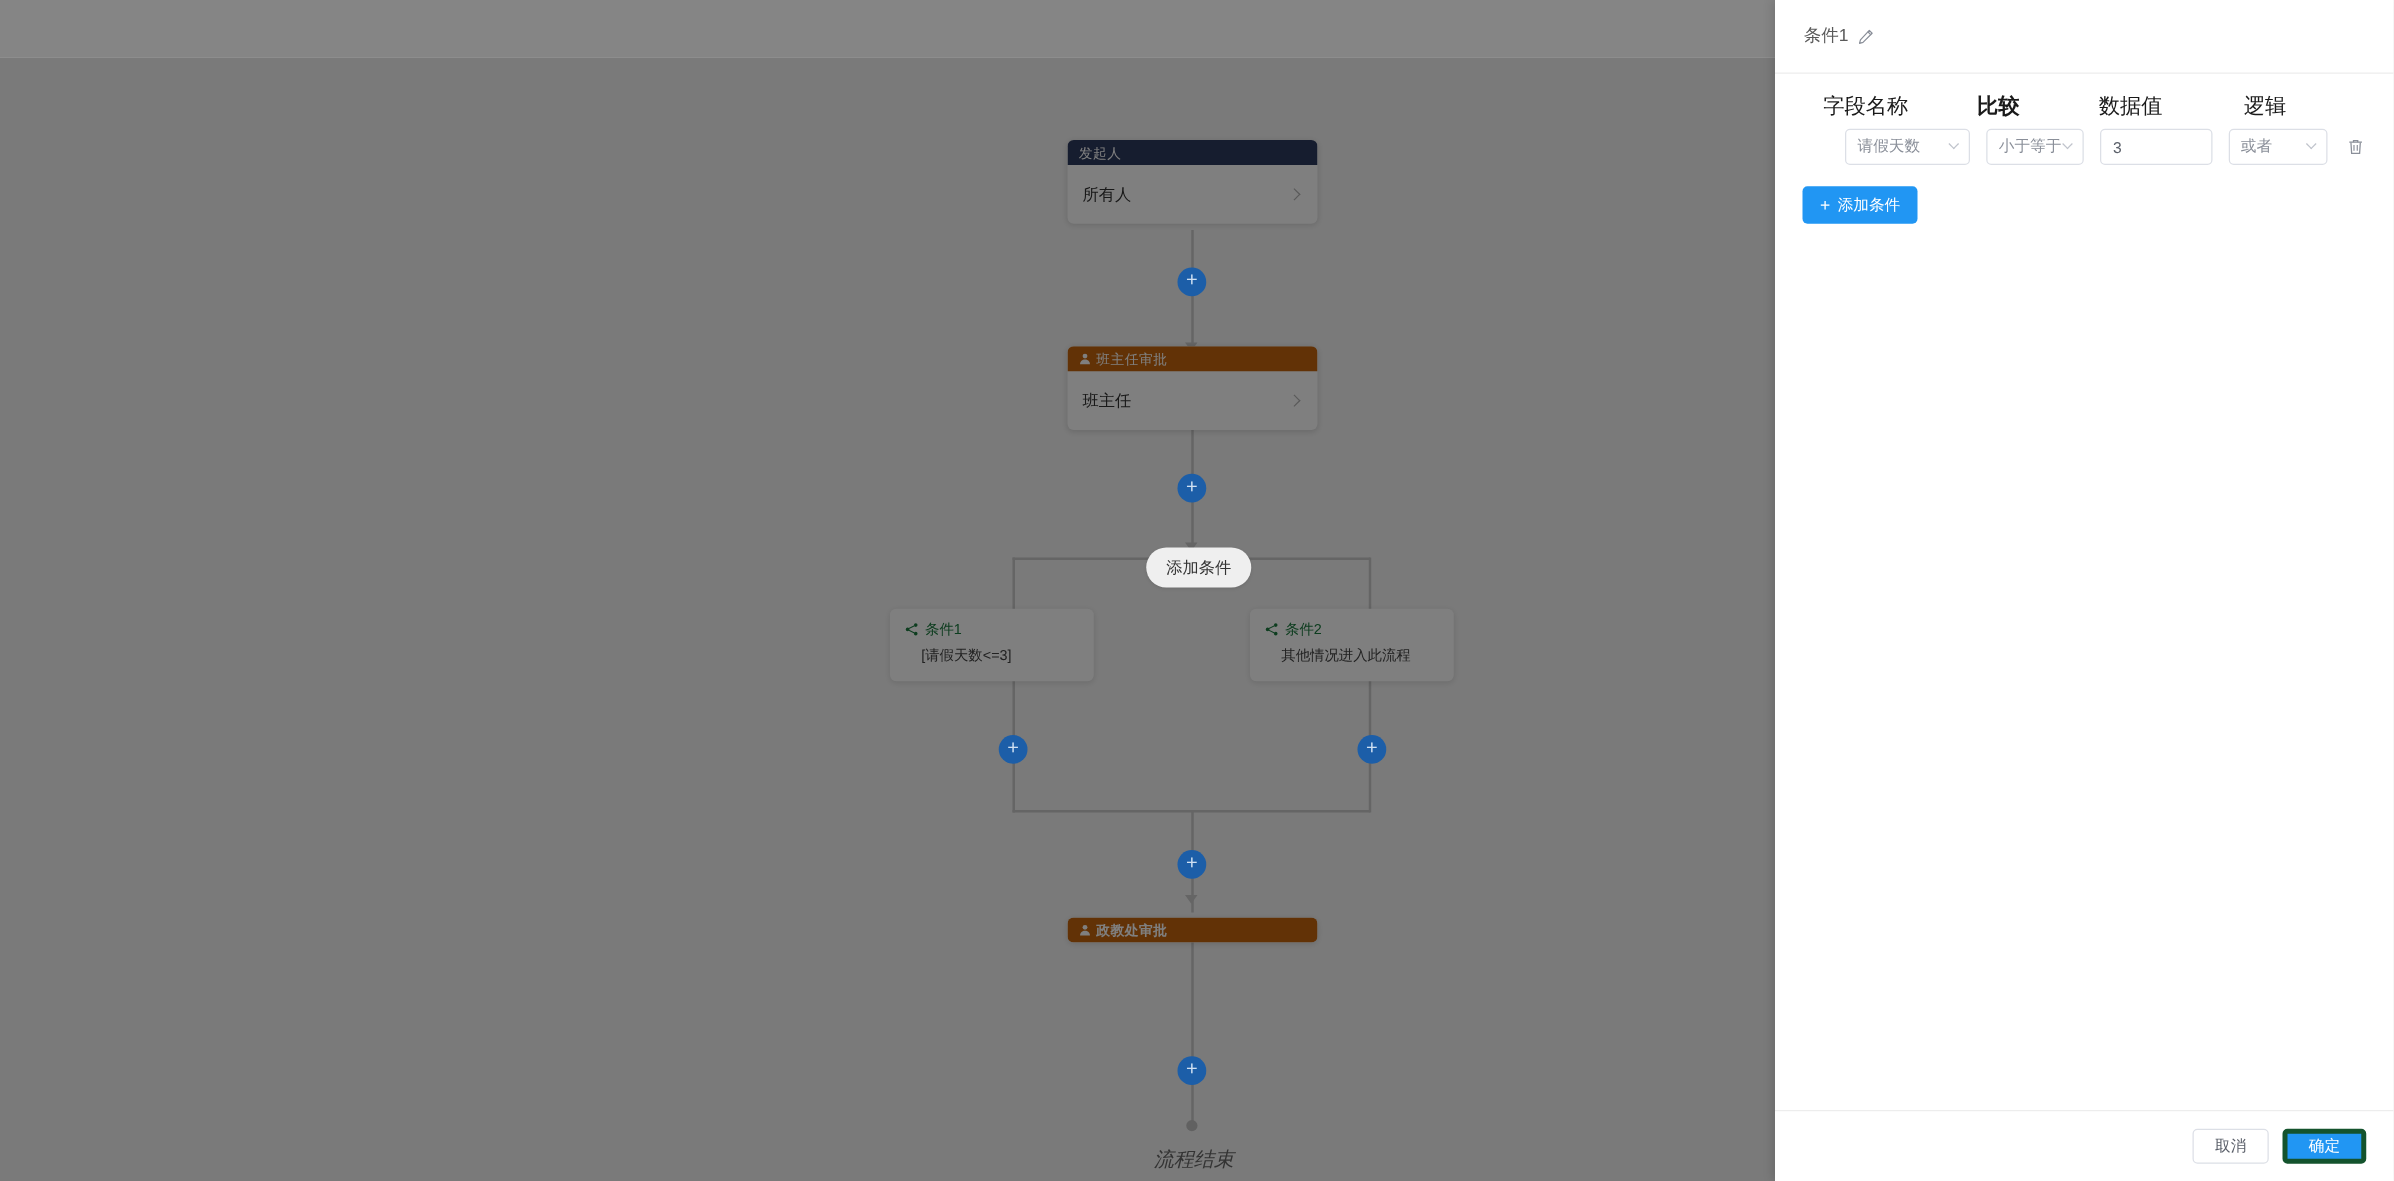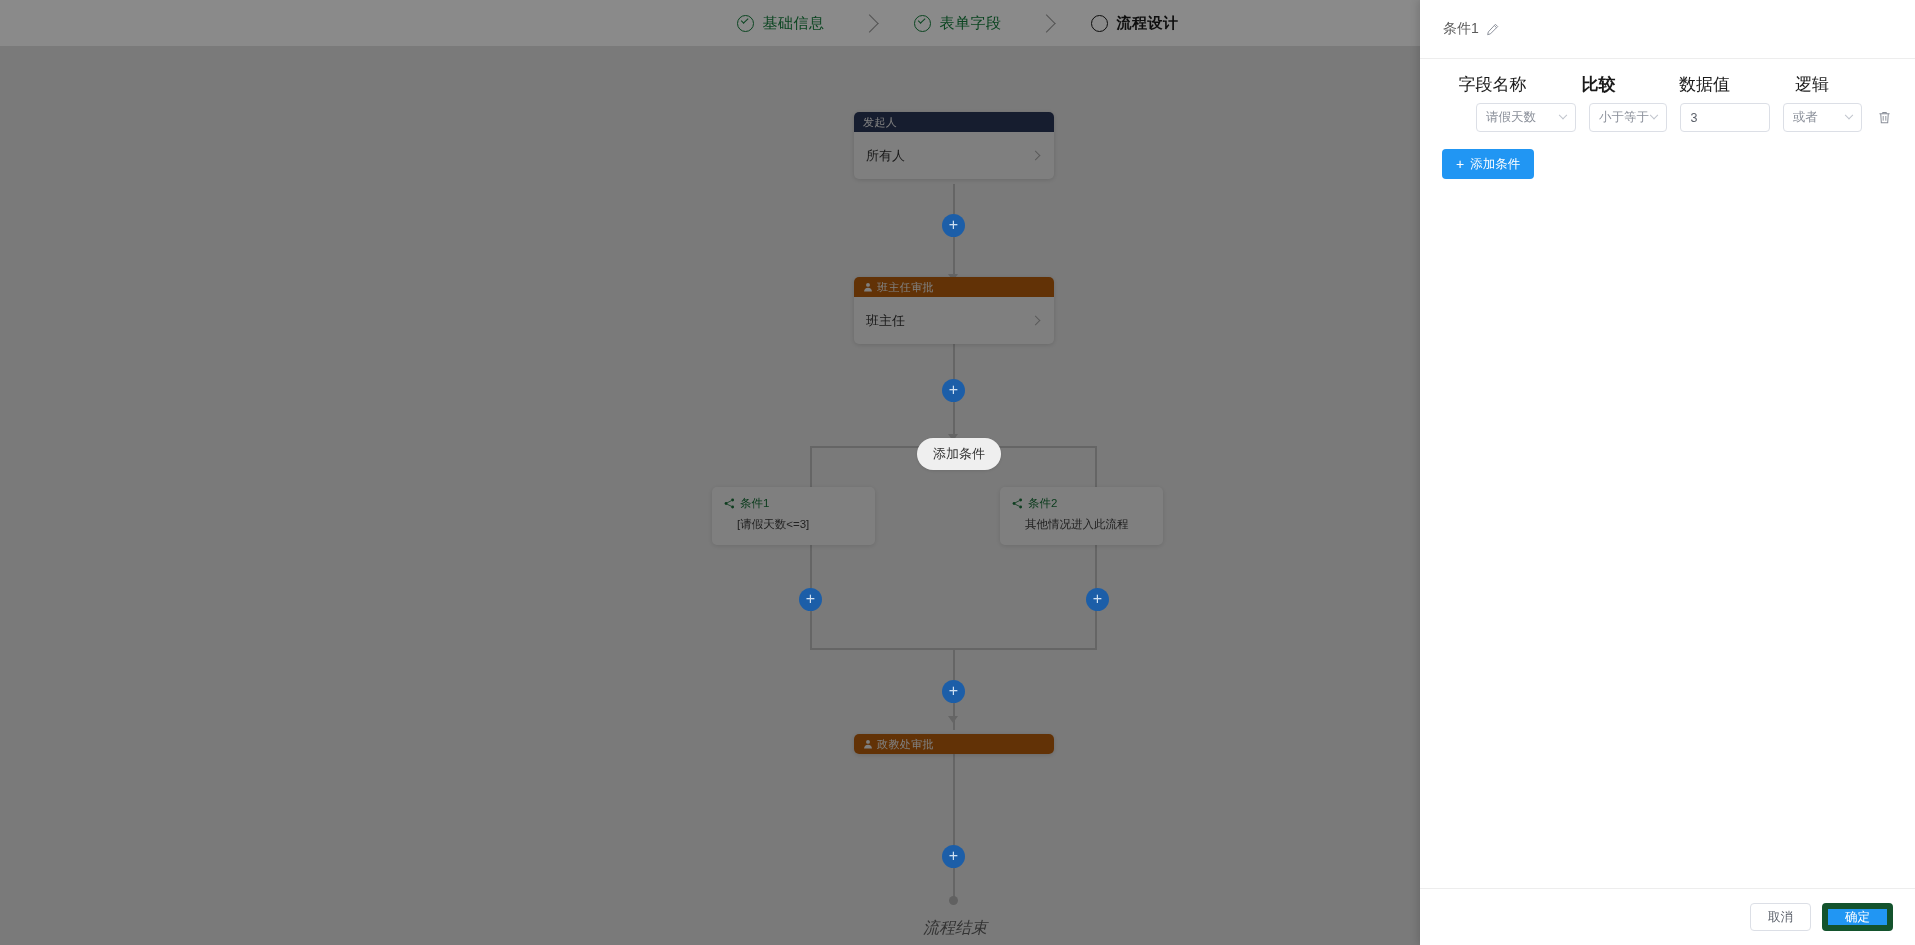--- a/index.html
+++ b/index.html
@@ -173,49 +173,29 @@
 
   #drawer-footer {
     height: 57px; border-top: 1px solid #ededed; display: flex;
     align-items: center; justify-content: flex-end; gap: 11px; padding-right: 22px;
   }
   .btn {
     height: 28px; padding: 0 17px; border-radius: 4px; font-size: 12.5px;
     cursor: pointer; font-family: inherit;
   }
   .btn-cancel { background: #fff; border: 1px solid #dcdfe6; color: #5a5f69; }
-  .btn-confirm { background: #2196f3; border: 6px solid #14532d; color: #fff; text-align: center; }
+  .btn-confirm { background: #2196f3; border: 4px solid #14532d; color: #fff; text-align: center; }
 </style>
 </head>
 <body>
 
 <div id="app">
 
   <div id="page">
 
-    <div id="steps-bar">
-      <div class="step done">
-        <span class="step-circle">
-            <span class="tick"></span>
-          </span>
-        <span class="step-label">基础信息</span>
-      </div>
-      <span class="step-sep"></span>
-      <div class="step done">
-        <span class="step-circle">
-            <span class="tick"></span>
-          </span>
-        <span class="step-label">表单字段</span>
-      </div>
-      <span class="step-sep"></span>
-      <div class="step active">
-        <span class="step-circle"></span>
-        <span class="step-label">流程设计</span>
-      </div>
-    </div>
 
     <div id="canvas">
       <div id="flow">
 
         <div class="vline" style="left:953px; top:138px; height:104px;"></div>
         <div class="arrowhead" style="left:948px; top:228px;"></div>
 
         <div class="vline" style="left:953px; top:262px; height:140px;"></div>
         <div class="arrowhead" style="left:948px; top:388px;"></div>
 
@@ -286,21 +266,21 @@
             <span>条件2</span>
           </div>
           <div class="cond-desc">其他情况进入此流程</div>
         </div>
 
         <div class="plus-btn" style="left:799px; top:542px;">+</div>
         <div class="plus-btn" style="left:1086px; top:542px;">+</div>
 
         <div class="plus-btn" style="left:942px; top:634px;">+</div>
 
-        <div class="node" style="left:854px; top:688px;">
+        <div class="node" style="left:854px; top:688px;font-weight:bold;">
           <div class="node-head approve">
             <svg class="person-icon" width="10" height="10" viewBox="0 0 16 16">
               <circle cx="8" cy="4.6" r="3.1" fill="#fff"></circle>
               <path d="M1.7 15c0-3.6 2.8-5.9 6.3-5.9s6.3 2.3 6.3 5.9z" fill="#fff"></path>
             </svg>
             <span>政教处审批</span>
           </div>
         </div>
 
         <div class="plus-btn" style="left:942px; top:799px;">+</div>

